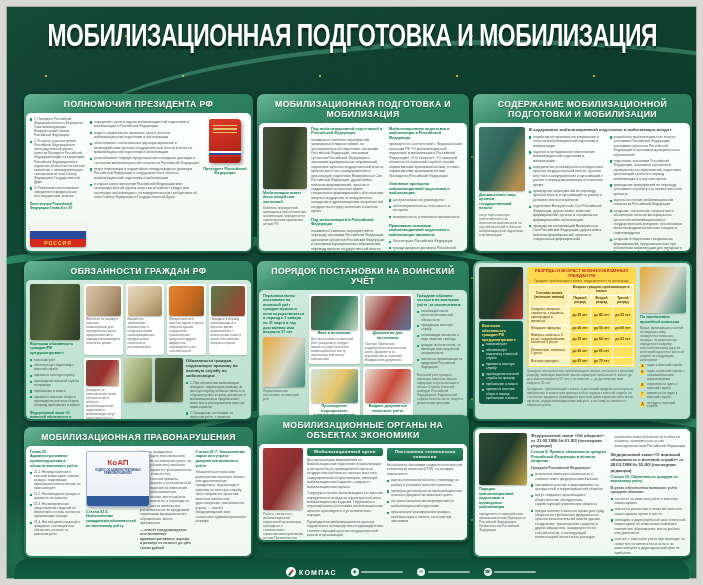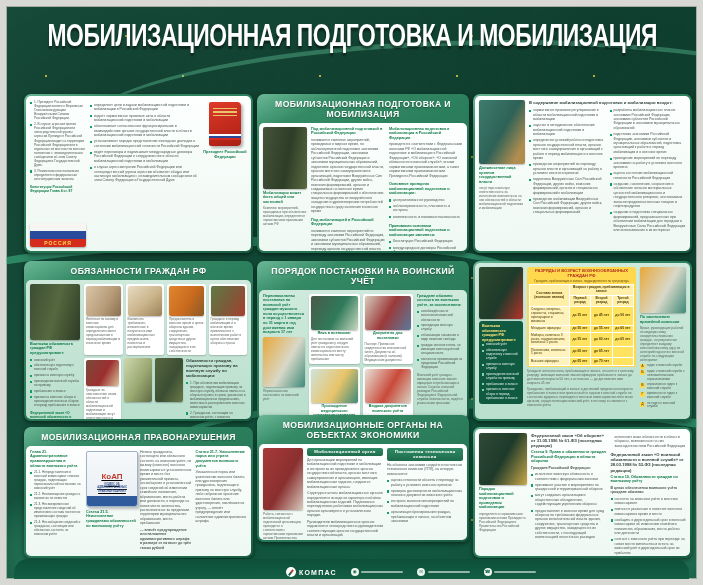--- a/index.html
+++ b/index.html
@@ -99,23 +99,23 @@
   .const-book { width:32px; height:44px; border-radius:2px 4px 4px 2px; margin:2px auto 2px;
     background:linear-gradient(160deg,#e03a28,#a81e14); position:relative; box-shadow:2px 2px 3px rgba(0,0,0,.3); }
   .const-book::before { content:""; position:absolute; left:4px; top:6px; right:4px; height:10px;
     background:repeating-linear-gradient(180deg,#e8c56a 0 1.4px, transparent 1.4px 3.4px); }
   .const-book::after { content:""; position:absolute; left:0; right:0; bottom:6px; height:6px;
     background:linear-gradient(180deg,#fff 0 33%, #2a4a9c 33% 66%, #d42b1e 66% 100%); }
   .flag { height:24px; border-radius:2px; overflow:hidden; position:relative; box-shadow:0 1px 2px rgba(0,0,0,.3);
     background:linear-gradient(180deg,#f5f5f2 0 34%, #2a4a9c 34% 67%, #d42b1e 67% 100%); }
   .flag span { position:absolute; left:0; right:0; bottom:1px; text-align:center; color:#ffd84d; font-weight:bold; font-size:5px; letter-spacing:1px; }
 
-  .koap { width:52px; height:56px; margin:1px auto; background:linear-gradient(180deg,#f7f9fb,#e8edf2);
+  .koap { width:64px; height:56px; margin:1px auto; background:linear-gradient(180deg,#f7f9fb,#e8edf2);
     border:.5px solid #9fb3c8; border-radius:2px; position:relative; box-shadow:2px 2px 3px rgba(0,0,0,.25);
-    display:flex; flex-direction:column; align-items:center; padding-top:20px;text-decoration:underline; }
+    display:flex; flex-direction:column; align-items:center; padding-top:6px; }
   .koap .kt { color:#c0392b; font-weight:bold; font-size:8px; }
   .koap .ks { color:#33508a; font-size:2.6px; text-align:center; padding:2px 3px 0; line-height:1.3; font-weight:bold; }
   .koap::after { content:""; position:absolute; left:0; right:0; bottom:0; height:10px; background:#2f5a9c; border-radius:0 0 2px 2px; }
 
   
   .ytable { background:#ffd84d; border-radius:3px; padding:2px 2px 1px; }
   .yt-title { font-size:4.2px; font-weight:bold; color:#b3301f; text-align:center; line-height:1.15; }
   .yt-sub { font-size:3px; color:#6a5310; text-align:center; margin:.5px 0 1px; }
   table.yt { width:100%; border-collapse:collapse; }
   .yt th, .yt td { border:.6px solid #fff; font-size:3.3px; padding:1.2px 1px; color:#4a3c08; line-height:1.15; }
@@ -153,20 +153,21 @@
 <div id="stage">
   <div class="sw" id="swTitle"></div>
   <div class="sw" id="swA"></div>
   <div class="sw" id="swB"></div>
   <div class="blob" id="blobL"></div>
   <div class="blob" id="blobR"></div>
 
   <div id="poster-title">МОБИЛИЗАЦИОННАЯ ПОДГОТОВКА И МОБИЛИЗАЦИЯ</div>
 
   <div class="panel" id="p1">
+    <div class="ptitle">ПОЛНОМОЧИЯ ПРЕЗИДЕНТА РФ</div>
     <div class="pbody">
       <div class="col" style="flex:0 0 56px;">
         <div class="list small">
             <div class="li">1. Президент Российской Федерации является Верховным Главнокомандующим Вооружёнными Силами Российской Федерации.</div>
             <div class="li">2. В случае агрессии против Российской Федерации или непосредственной угрозы агрессии Президент Российской Федерации вводит на территории Российской Федерации или в отдельных её местностях военное положение с незамедлительным сообщением об этом Совету Федерации и Государственной Думе.</div>
             <div class="li">3. Режим военного положения определяется федеральным конституционным законом.</div>
           </div>
         <div class="src">Конституция Российской Федерации Глава 4 ст. 87</div>
         <div class="flag" style="margin-top:auto;">
             <span>РОССИЯ</span>
@@ -215,20 +216,21 @@
         <div class="gh2" style="margin-top:1px;">Правовыми основами мобилизационной подготовки и мобилизации являются:</div>
         <div class="list">
             <div class="li">Конституция Российской Федерации</div>
             <div class="li">международные договоры Российской Федерации</div>
           </div>
       </div>
     </div>
   </div>
 
   <div class="panel" id="p3">
+    <div class="ptitle">СОДЕРЖАНИЕ МОБИЛИЗАЦИОННОЙ ПОДГОТОВКИ И МОБИЛИЗАЦИИ</div>
     <div class="pbody">
       <div class="col" style="flex:0 0 46px;">
         <div class="ph g-shell" style="height:64px;"></div>
         <div class="gh2">Должностные лица органов государственной власти</div>
         <div class="ts">несут персональную ответственность за исполнение возложенных на них обязанностей в области мобилизационной подготовки и мобилизации</div>
       </div>
       <div class="col" style="flex:1;">
         <div class="dh" style="margin-bottom:1px;">В содержание мобилизационной подготовки и мобилизации входит:</div>
         <div style="display:flex; gap:4px;">
           <div class="list" style="flex:1;">

